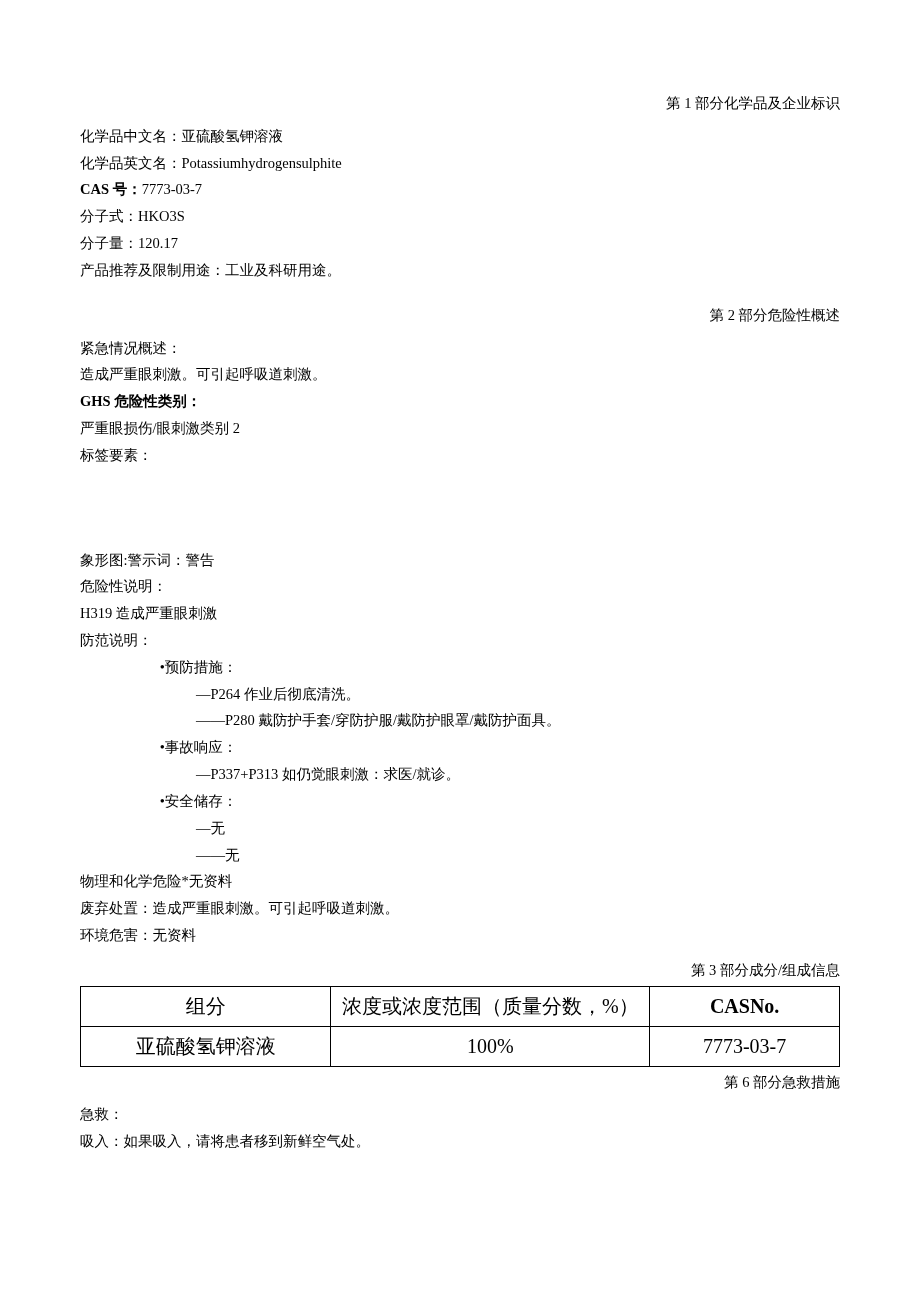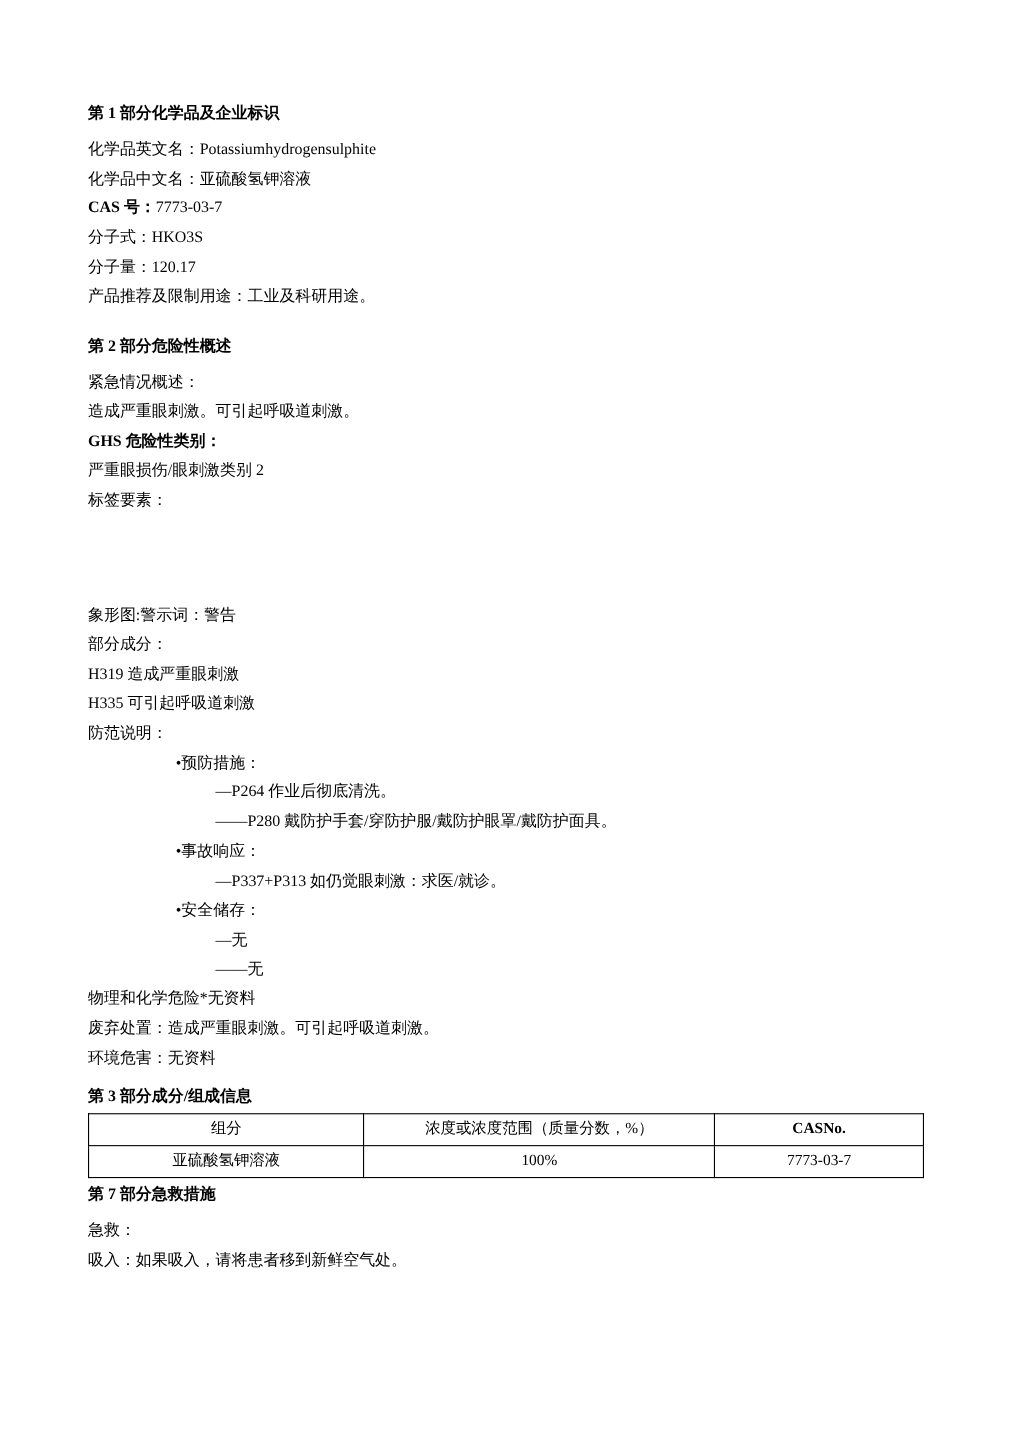--- a/index.html
+++ b/index.html
@@ -6,75 +6,74 @@
     font-family: "SimSun", "宋体", serif;
     font-size: 14.5px;
     color: #000;
     background: #fff;
     margin: 0;
     padding: 80px 80px 60px 80px;
     width: 760px;
     line-height: 1.85;
   }
   .section-title {
-    text-align: left;
-    font-weight: bold;
+    text-align: right;
+    font-weight: normal;
     margin-top: 10px;
     margin-bottom: 6px;
   }
   .bold { font-weight: bold; }
   .line { }
   .indent1 { padding-left: 5.5em; }
   .indent2 { padding-left: 8em; }
   .indent2-wrap { padding-left: 8em; text-indent: 0; }
   table {
     border-collapse: collapse;
     width: 100%;
     margin-top: 2px;
     margin-bottom: 2px;
   }
   td, th {
     border: 1px solid #000;
     text-align: center;
-    font-size: 14px;
+    font-size: 20px;
     padding: 1px 2px;
     font-weight: normal;
   }
   .block { margin-bottom: 8px; }
   .block-bottom { margin-bottom: 18px; }
 </style>
 </head>
 <body>
 
 <div class="section-title">第 1 部分化学品及企业标识</div>
 <div class="block-bottom">
+  <div class="line"><span>化学品中文名：</span><span>亚硫酸氢钾溶液</span></div>
   <div class="line"><span>化学品英文名：</span><span>Potassiumhydrogensulphite</span></div>
-  <div class="line"><span>化学品中文名：</span><span>亚硫酸氢钾溶液</span></div>
   <div class="line"><span class="bold">CAS 号：</span><span>7773-03-7</span></div>
   <div class="line"><span>分子式：</span><span>HKO3S</span></div>
   <div class="line"><span>分子量：</span><span>120.17</span></div>
   <div class="line"><span>产品推荐及限制用途：</span><span>工业及科研用途。</span></div>
 </div>
 
 <div class="section-title">第 2 部分危险性概述</div>
 <div class="block">
   <div class="line">紧急情况概述：</div>
   <div class="line">造成严重眼刺激。可引起呼吸道刺激。</div>
   <div class="line bold">GHS 危险性类别：</div>
   <div class="line">严重眼损伤/眼刺激类别 2</div>
   <div class="line">标签要素：</div>
 </div>
 
 <div style="height:70px"></div>
 
 <div class="block">
   <div class="line">象形图:警示词：警告</div>
-  <div class="line">部分成分：</div>
+  <div class="line">危险性说明：</div>
   <div class="line">H319 造成严重眼刺激</div>
-  <div class="line">H335 可引起呼吸道刺激</div>
   <div class="line">防范说明：</div>
 
   <div class="line indent1">•预防措施：</div>
   <div class="line indent2">—P264 作业后彻底清洗。</div>
   <div class="line indent2">——P280 戴防护手套/穿防护服/戴防护眼罩/戴防护面具。</div>
 
   <div class="line indent1">•事故响应：</div>
   <div class="line indent2">—P337+P313 如仍觉眼刺激：求医/就诊。</div>
 
   <div class="line indent1">•安全储存：</div>
@@ -96,15 +95,15 @@
     <td style="width:25%" class="bold">CASNo.</td>
   </tr>
   <tr>
     <td>亚硫酸氢钾溶液</td>
     <td>100%</td>
     <td>7773-03-7</td>
   </tr>
 </tbody>
   </table>
 
-<div class="section-title" style="margin-top:2px;">第 7 部分急救措施</div>
+<div class="section-title" style="margin-top:2px;">第 6 部分急救措施</div>
 <div class="line">急救：</div>
 <div class="line"><span>吸入：</span><span>如果吸入，请将患者移到新鲜空气处。</span></div>
 
 </body></html>

